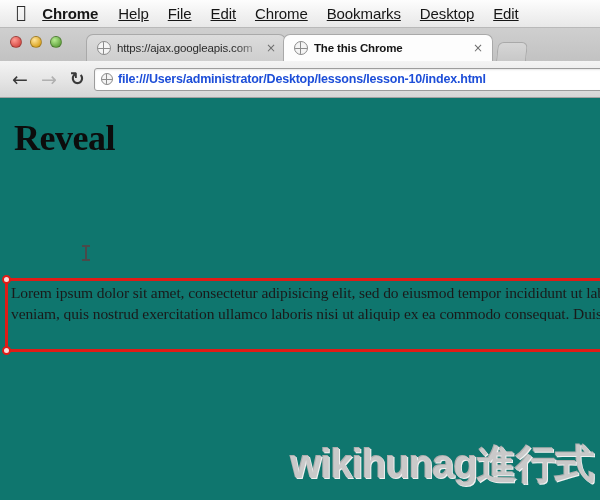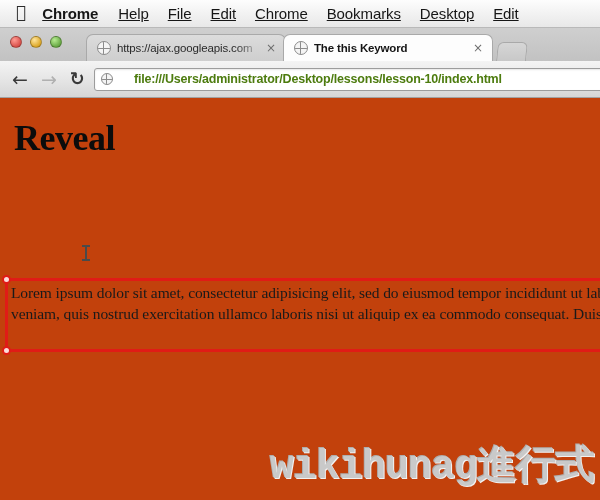--- a/index.html
+++ b/index.html
@@ -181,31 +181,30 @@
     margin-right: -12px;
     box-shadow: inset 0 1px 2px rgba(0,0,0,0.10);
     overflow: hidden;
   }
   .omnibox .favicon { width: 12px; height: 12px; margin-right: 5px; }
   .omnibox .favicon::before { top:4.7px; }
   .omnibox .favicon::after  { left:4.3px; }
   .url-text {
     font-size: 12.5px;
     font-weight: bold;
-    color: #4d7c0f;
+    color: #1d4ed8;
     white-space: nowrap;
     letter-spacing: -0.2px;
-    margin-left: 16px;
   }
 
   
   .page {
     position: relative;
     height: 402px;
-    background: #c2410c;
+    background: #0f766e;
     overflow: hidden;
   }
 
   .page-heading {
     font-family: "Liberation Serif", serif;
     font-weight: bold;
     font-size: 36px;
     color: #0c0c0c;
     margin: 19px 0 0 14px;
     letter-spacing: -0.5px;
@@ -272,21 +271,21 @@
   .watermark {
     position: absolute;
     right: 6px;
     bottom: 8px;
     font-size: 40px;
     font-weight: bold;
     color: #c9c9c9;
     text-shadow: 1px 1px 0 #f2f2f2, -1px -1px 0 #aeaeae;
     white-space: nowrap;
     letter-spacing: -1px;
-    font-family: Liberation Mono, monospace;
+    font-family: Liberation Sans, sans-serif;
   }
 </style>
 </head>
 <body>
 
 <div class="menubar">
   <span class="apple-logo"></span>
   <span class="menu-item app-name">Chrome</span>
   <span class="menu-item">Help</span>
   <span class="menu-item">File</span>
@@ -310,21 +309,21 @@
     <div class="tabs">
 
       <div class="tab inactive">
         <span class="favicon"></span>
         <span class="tab-title">https://ajax.googleapis.com</span>
         <span class="tab-close">×</span>
       </div>
 
       <div class="tab active">
         <span class="favicon"></span>
-        <span class="tab-title">The this Keyword</span>
+        <span class="tab-title">The this Chrome</span>
         <span class="tab-close">×</span>
       </div>
 
       <div class="newtab"></div>
     </div>
   </div>
 
   <div class="toolbar">
     <span class="navbtn">←</span>
     <span class="navbtn disabled">→</span>

